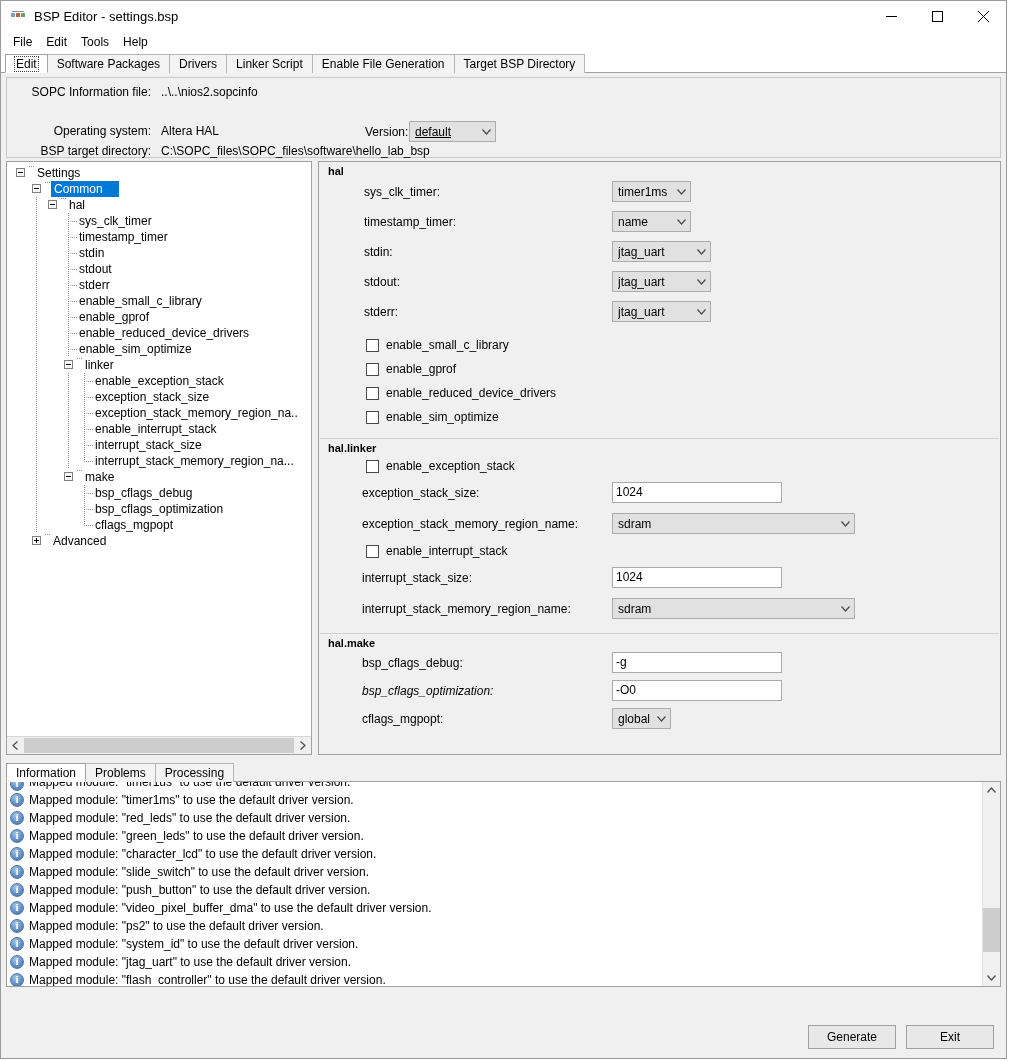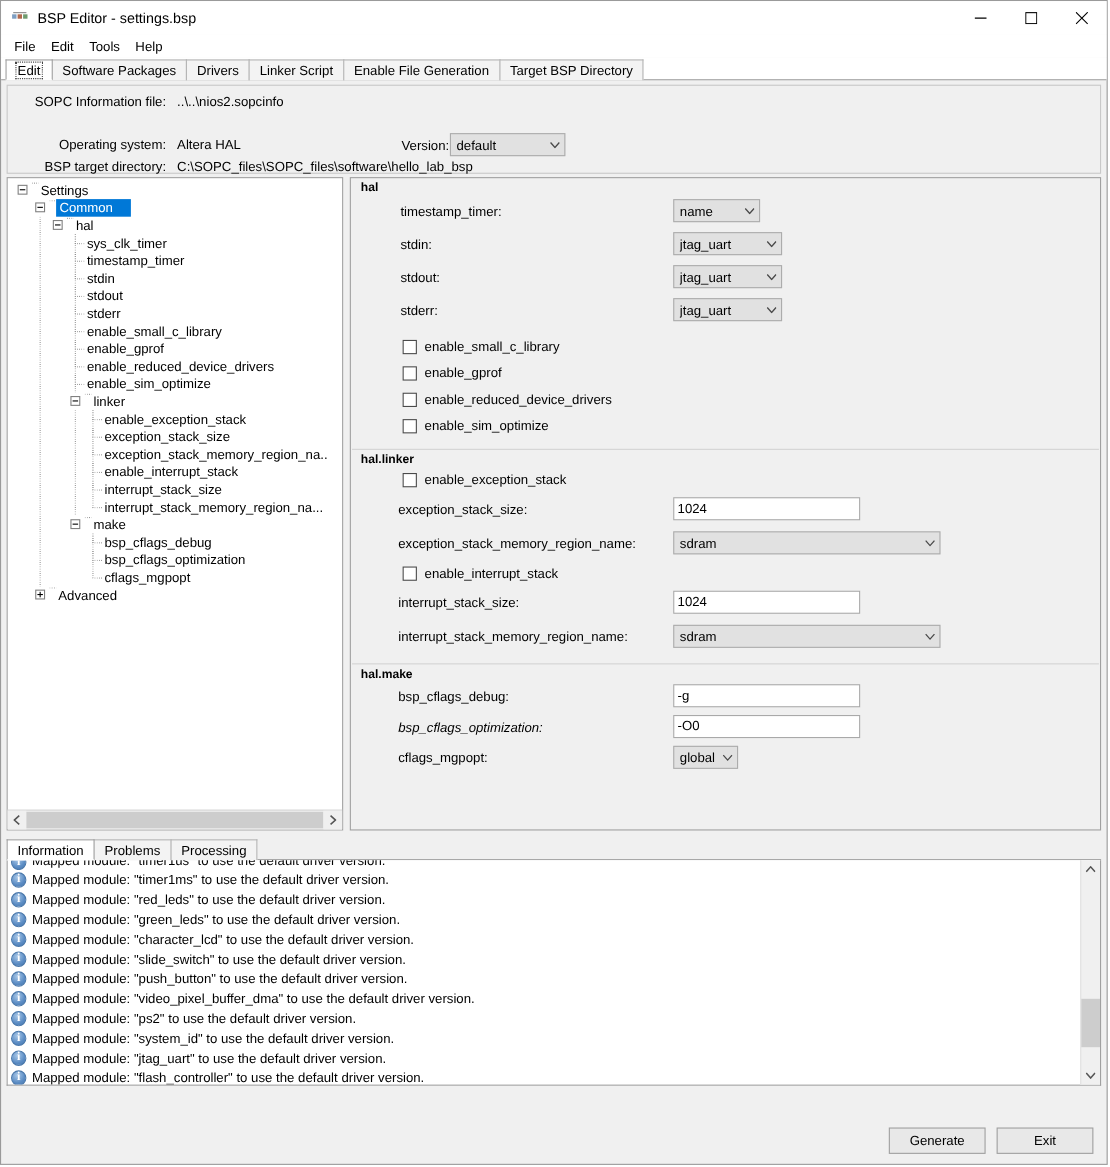--- a/index.html
+++ b/index.html
@@ -420,21 +420,21 @@
       </div>
       <div class="sopc-row" style="top:44px;">
         <span class="sopc-label">Operating system:</span>
         <span class="sopc-value">Altera HAL</span>
       </div>
       <div class="sopc-row" style="top:64px;">
         <span class="sopc-label">BSP target directory:</span>
         <span class="sopc-value">C:\SOPC_files\SOPC_files\software\hello_lab_bsp</span>
       </div>
       <span class="version-label">Version:</span>
-      <div class="combo" style="position:absolute; left:402px; top:43px; width:105px;">
+      <div class="combo" style="position:absolute; left:402px; top:43px; width:87px;text-decoration:underline;">
         <span class="cv">default</span>
         <span class="carat">
           <svg width="9" height="6" viewBox="0 0 9 6">
               <polyline points="0.5,0.5 4.5,5 8.5,0.5" fill="none" stroke="#4a4a4a" stroke-width="1.2"></polyline>
             </svg>
         </span>
       </div>
     </div>
   </div>
 
@@ -772,20 +772,31 @@
     </div>
 
     <div class="splitter"></div>
 
     <div class="detail-pane">
 
       <div class="group first">
         <div class="group-title">hal</div>
         <div class="group-body">
 
+          <div class="frow">
+            <span class="flabel">sys_clk_timer:</span>
+            <div class="combo" style="position:absolute; left:292px; top:2px; width:79px;">
+              <span class="cv">timer1ms</span>
+              <span class="carat">
+                  <svg width="9" height="6" viewBox="0 0 9 6">
+                    <polyline points="0.5,0.5 4.5,5 8.5,0.5" fill="none" stroke="#4a4a4a" stroke-width="1.2"></polyline>
+                  </svg>
+                </span>
+            </div>
+          </div>
 
           <div class="frow">
             <span class="flabel">timestamp_timer:</span>
             <div class="combo" style="position:absolute; left:292px; top:2px; width:79px;">
               <span class="cv">name</span>
               <span class="carat">
                   <svg width="9" height="6" viewBox="0 0 9 6">
                     <polyline points="0.5,0.5 4.5,5 8.5,0.5" fill="none" stroke="#4a4a4a" stroke-width="1.2"></polyline>
                   </svg>
                 </span>

